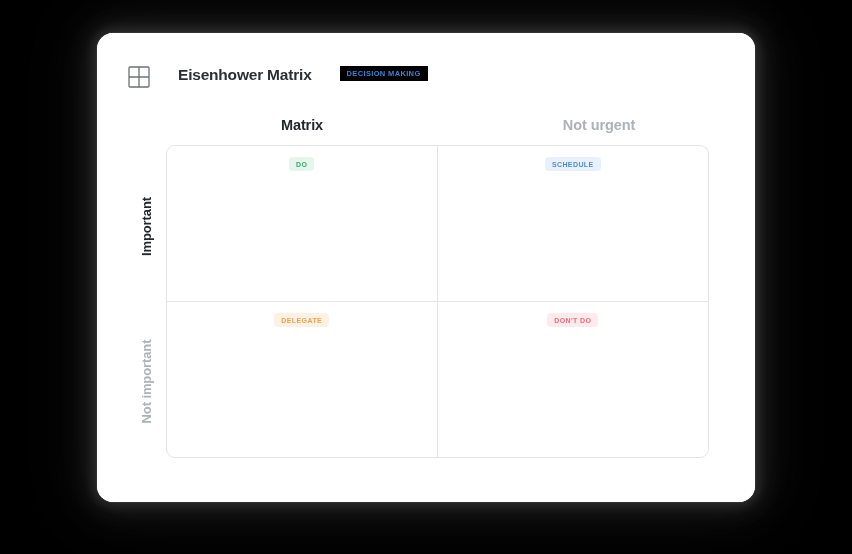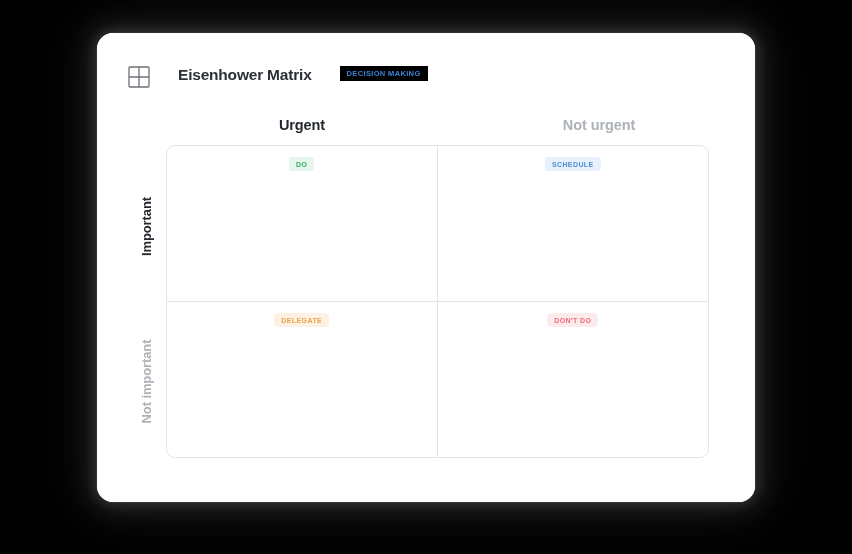--- a/index.html
+++ b/index.html
@@ -168,21 +168,21 @@
       <svg id="grid-icon" viewBox="0 0 22 22" fill="none" xmlns="http://www.w3.org/2000/svg">
         <rect x="1" y="1" width="20" height="20" rx="1" stroke="#6c7076" stroke-width="1.3"></rect>
         <line x1="11" y1="1" x2="11" y2="21" stroke="#6c7076" stroke-width="1.3"></line>
         <line x1="1" y1="11" x2="21" y2="11" stroke="#6c7076" stroke-width="1.3"></line>
       </svg>
     </span>
     <span id="title">Eisenhower Matrix</span>
     <span id="category-badge">DECISION MAKING</span>
   </div>
 
-  <div id="col-urgent" class="col-header">Urgent</div>
+  <div id="col-urgent" class="col-header">Matrix</div>
   <div id="col-not-urgent" class="col-header">Not urgent</div>
 
   <div id="row-important" class="row-label">Important</div>
   <div id="row-not-important" class="row-label">Not important</div>
 
   <div id="matrix">
 
     <div class="quadrant q-do">
       <span class="q-badge badge-do">DO</span>
     </div>

